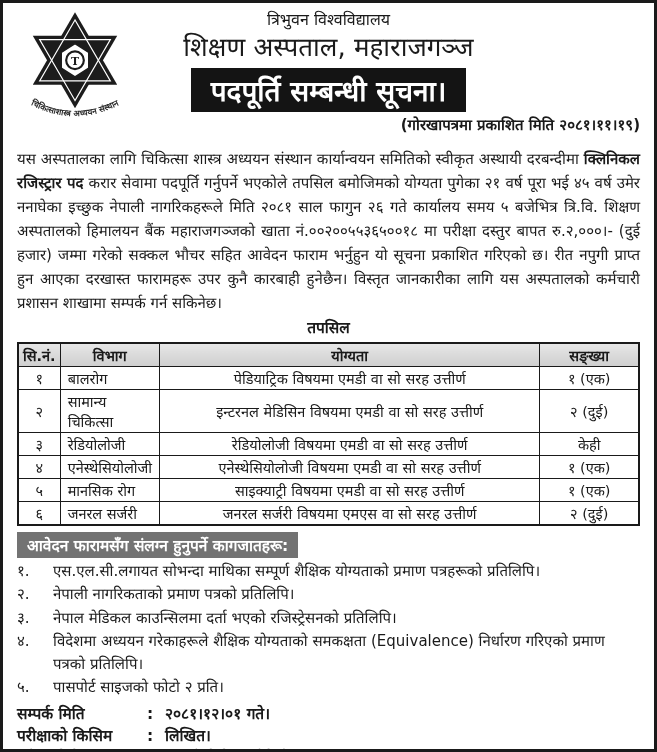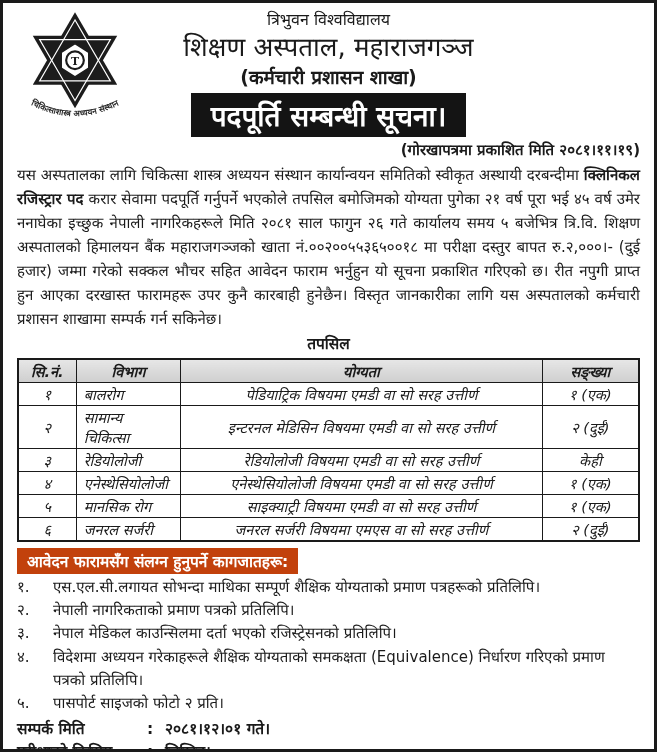--- a/index.html
+++ b/index.html
@@ -18,27 +18,27 @@
   .h-notice{display:inline-block;background:#141414;color:#ffffff;
     font-size:28px;font-weight:bold;padding:3px 20px;margin:3px 0 3px;}
   .h-pub{font-size:15px;font-weight:bold;line-height:1.35;text-align:right;}
   
   .para{font-size:15px;line-height:1.6;text-align:justify;margin:3px 0 1px;}
   .para b{font-weight:bold;}
   .tapsil{text-align:center;font-weight:bold;font-size:15.5px;margin:1px 0 4px;}
   
   table.vacancy{width:100%;border-collapse:collapse;border:2px solid #1a1a1a;
     font-size:14.5px;}
-  table.vacancy th,table.vacancy td{border:1.5px solid #1a1a1a;padding:1px 12px;
-    height:20px;text-align:center;vertical-align:middle;font-style:italic;}
+  table.vacancy th,table.vacancy td{border:1.5px solid #1a1a1a;padding:1px 4px;
+    height:20px;text-align:center;vertical-align:middle;}
   table.vacancy th{background:linear-gradient(#e6e6e6,#cfcfcf);font-weight:bold;}
   table.vacancy td.dept{text-align:left;padding-left:7px;}
   .col-sn{width:6.5%;} .col-dept{width:16%;} .col-qual{width:61.5%;} .col-num{width:16%;}
   
-  .docs-heading{display:inline-block;background:#c2410c;color:#ffffff;
+  .docs-heading{display:inline-block;background:#737373;color:#ffffff;
     font-weight:bold;font-size:15.5px;padding:2px 10px;margin:6px 0 2px;}
   .doc-item{display:flex;font-size:15px;line-height:1.55;}
   .doc-num{width:36px;flex:none;}
   .doc-text{flex:1;}
   
   .meta{margin-top:3px;}
   .meta-line{display:flex;font-weight:bold;font-size:15.5px;line-height:1.45;}
   .meta-label{width:130px;flex:none;}
   .meta-colon{width:18px;flex:none;}
 </style>
@@ -61,21 +61,20 @@
       <text x="55" y="55.5" text-anchor="middle" font-size="11" font-weight="bold" font-family="'DejaVu Serif',serif" fill="#1c1c1c">T</text>
 
       <path id="logoArc" d="M 2 92 Q 55 124 108 92" fill="none"></path>
       <text font-size="8.5" font-weight="bold" fill="#2a2a2a">
         <textPath href="#logoArc" startOffset="50%" text-anchor="middle">चिकित्साशास्त्र अध्ययन संस्थान</textPath>
       </text>
     </svg>
 
     <div class="h-univ">त्रिभुवन विश्वविद्यालय</div>
     <div class="h-hospital">शिक्षण अस्पताल, महाराजगञ्ज</div>
-    <div class="h-dept">(कर्मचारी प्रशासन शाखा)</div>
     <div><span class="h-notice">पदपूर्ति सम्बन्धी सूचना।</span></div>
     <div class="h-pub">(गोरखापत्रमा प्रकाशित मिति २०८१।११।१९)</div>
   </div>
 
   <div class="para"><span>यस अस्पतालका लागि चिकित्सा शास्त्र अध्ययन संस्थान कार्यान्वयन समितिको स्वीकृत अस्थायी दरबन्दीमा </span><b>क्लिनिकल रजिस्ट्रार पद</b><span> करार सेवामा पदपूर्ति गर्नुपर्ने भएकोले तपसिल बमोजिमको योग्यता पुगेका २१ वर्ष पूरा भई ४५ वर्ष उमेर ननाघेका इच्छुक नेपाली नागरिकहरूले मिति २०८१ साल फागुन २६ गते कार्यालय समय ५ बजेभित्र त्रि.वि. शिक्षण अस्पतालको हिमालयन बैंक महाराजगञ्जको खाता नं.००२००५५३६५००१८ मा परीक्षा दस्तुर बापत रु.२,०००।- (दुई हजार) जम्मा गरेको सक्कल भौचर सहित आवेदन फाराम भर्नुहुन यो सूचना प्रकाशित गरिएको छ। रीत नपुगी प्राप्त हुन आएका दरखास्त फारामहरू उपर कुनै कारबाही हुनेछैन। विस्तृत जानकारीका लागि यस अस्पतालको कर्मचारी प्रशासन शाखामा सम्पर्क गर्न सकिनेछ।</span></div>
 
   <div class="tapsil">तपसिल</div>
 
   <table class="vacancy">
     <colgroup>

